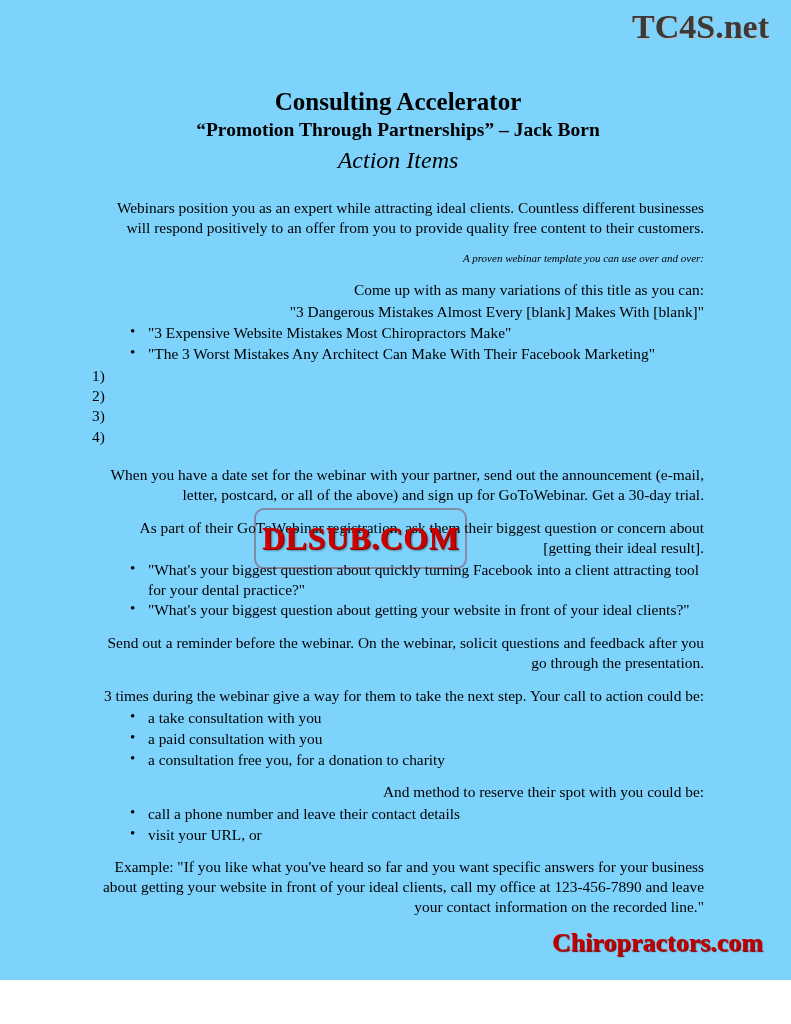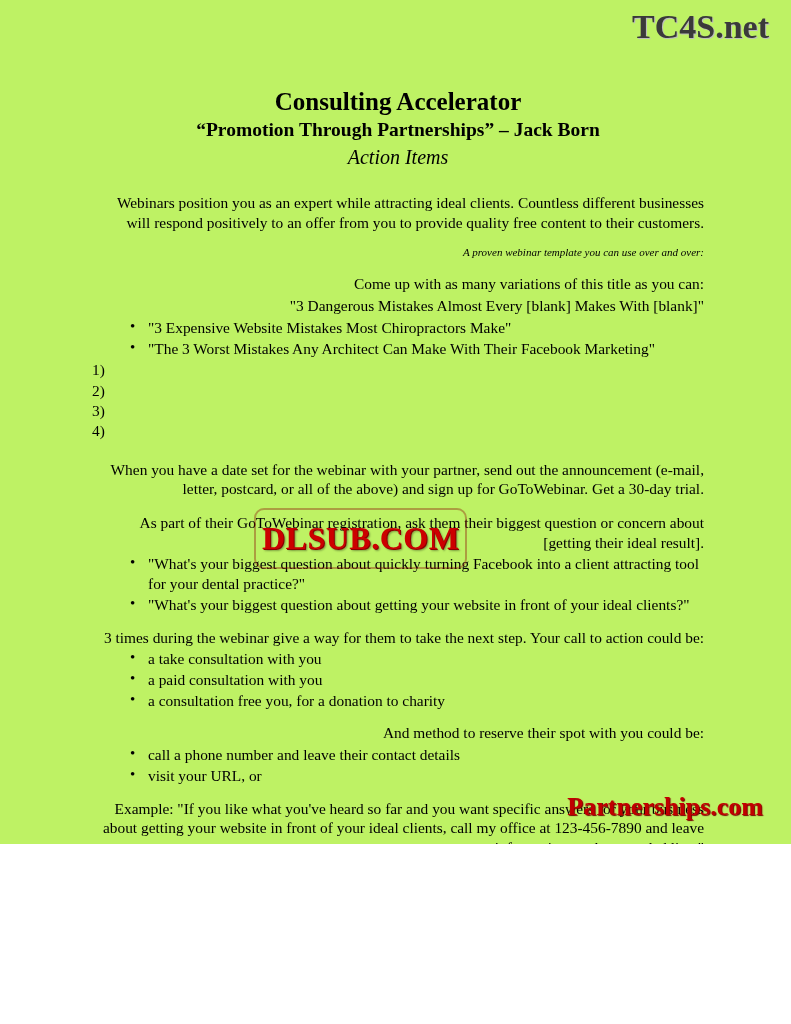--- a/index.html
+++ b/index.html
@@ -3,22 +3,22 @@
 <meta charset="utf-8">
 <style>
   html, body {
     margin: 0;
     padding: 0;
     background: #ffffff;
   }
   .page {
     position: relative;
     width: 791px;
-    height: 844px;
-    background: #bef264;
+    height: 980px;
+    background: #7dd3fc;
     overflow: hidden;
     font-family: "Liberation Serif", serif;
     color: #000000;
   }
   .wm-top {
     position: absolute;
     top: 8px;
     right: 22px;
     font-family: "Liberation Serif", serif;
     font-size: 34px;
@@ -68,21 +68,21 @@
     font-size: 25px;
     font-weight: bold;
     line-height: 1.28;
   }
   .t2 {
     font-size: 19.5px;
     font-weight: bold;
     line-height: 1.28;
   }
   .t3 {
-    font-size: 20px;
+    font-size: 24px;
     font-style: italic;
     line-height: 1.35;
     margin-top: 1px;
   }
   p.para {
     font-size: 15.4px;
     line-height: 1.28;
     margin: 0 0 14px 0;
     text-align: right;
   }
@@ -169,20 +169,21 @@
 
     <p class="para tight">As part of their GoToWebinar registration, ask them their biggest question or concern about [getting their ideal result].</p>
 
     <ul class="bullets">
       <li>"What's your biggest question about quickly turning Facebook into a client attracting tool for your dental practice?"</li>
       <li>"What's your biggest question about getting your website in front of your ideal clients?"</li>
     </ul>
 
     <div class="gap-md"></div>
 
+    <p class="para">Send out a reminder before the webinar. On the webinar, solicit questions and feedback after you go through the presentation.</p>
 
     <p class="para tight">3 times during the webinar give a way for them to take the next step. Your call to action could be:</p>
 
     <ul class="bullets">
       <li>a take consultation with you</li>
       <li>a paid consultation with you</li>
       <li>a consultation free you, for a donation to charity</li>
     </ul>
 
     <div class="gap-md"></div>
@@ -194,15 +195,15 @@
       <li>visit your URL, or</li>
     </ul>
 
     <div class="gap-md"></div>
 
     <p class="para">Example: "If you like what you've heard so far and you want specific answers for your business about getting your website in front of your ideal clients, call my office at 123-456-7890 and leave your contact information on the recorded line."</p>
 
   </div>
 
   <div class="wm-center">DLSUB.COM</div>
-  <div class="wm-bottom">Partnerships.com</div>
+  <div class="wm-bottom">Chiropractors.com</div>
 
 </div>
 
 </body></html>

